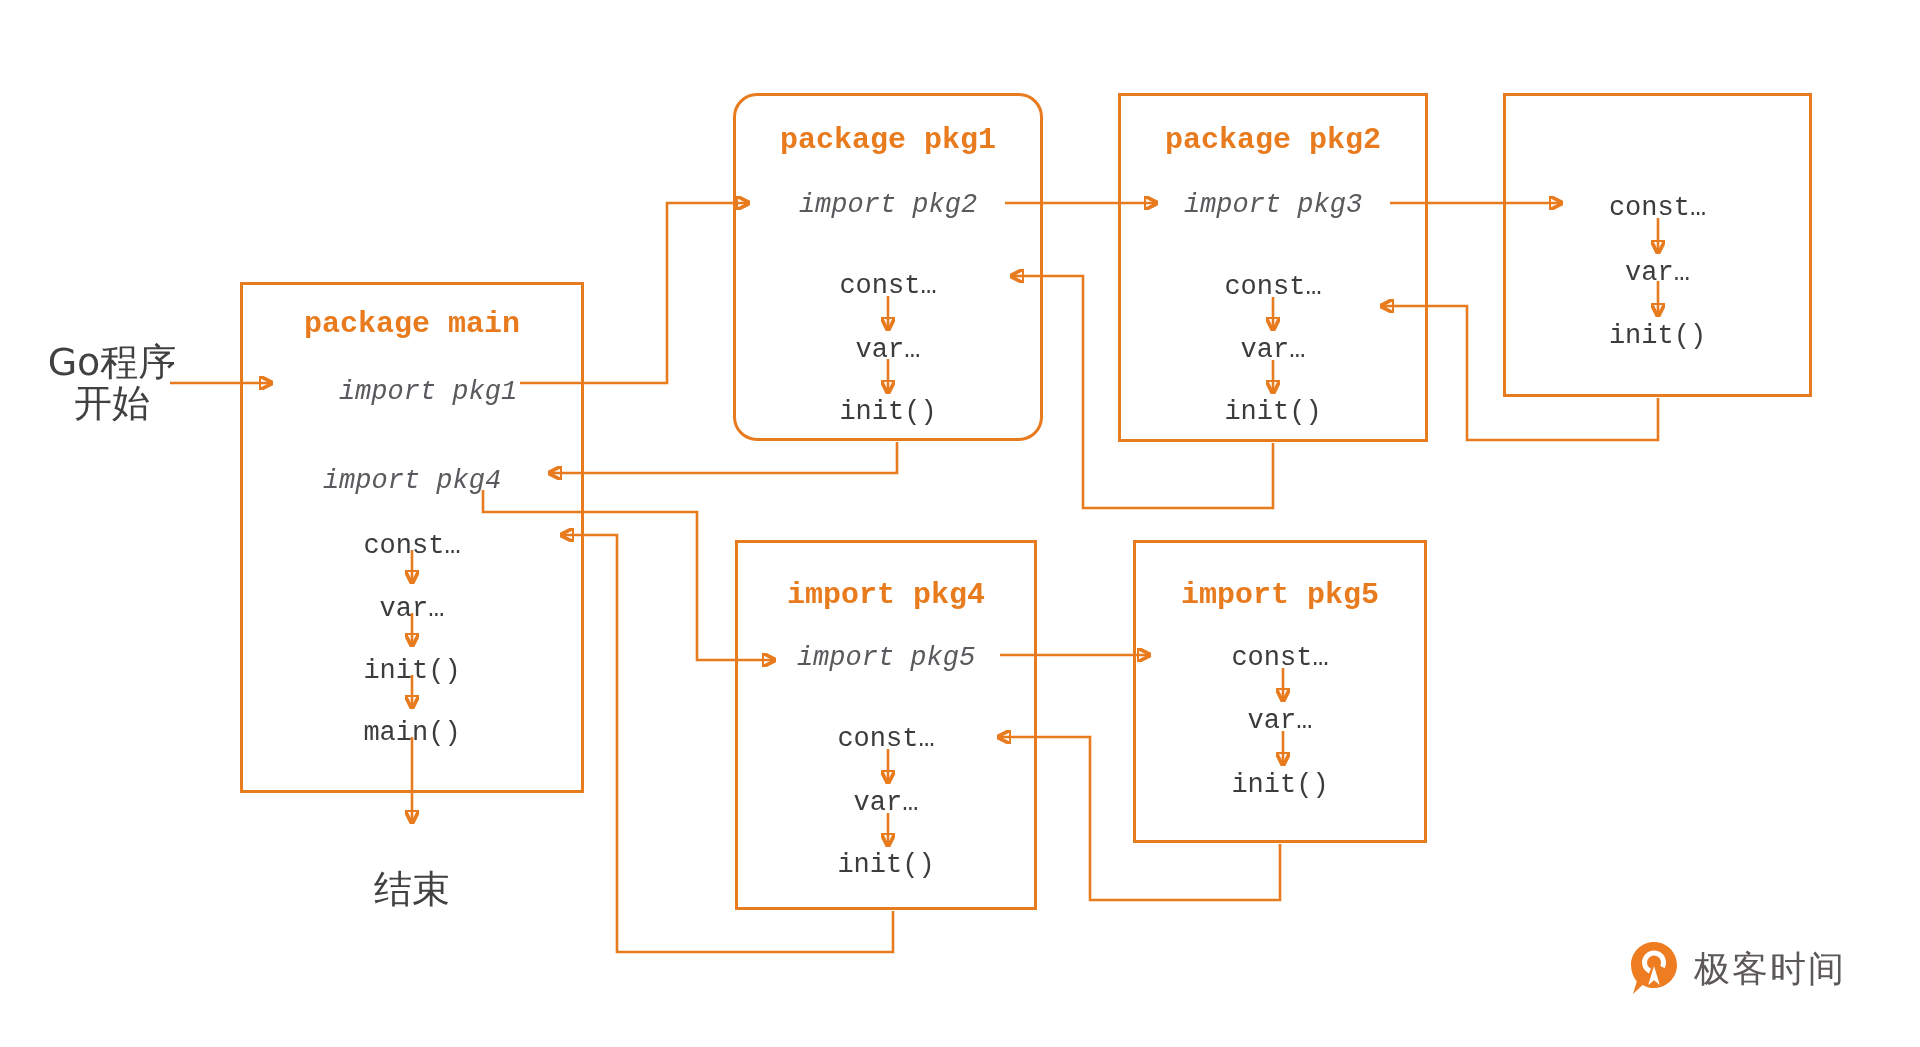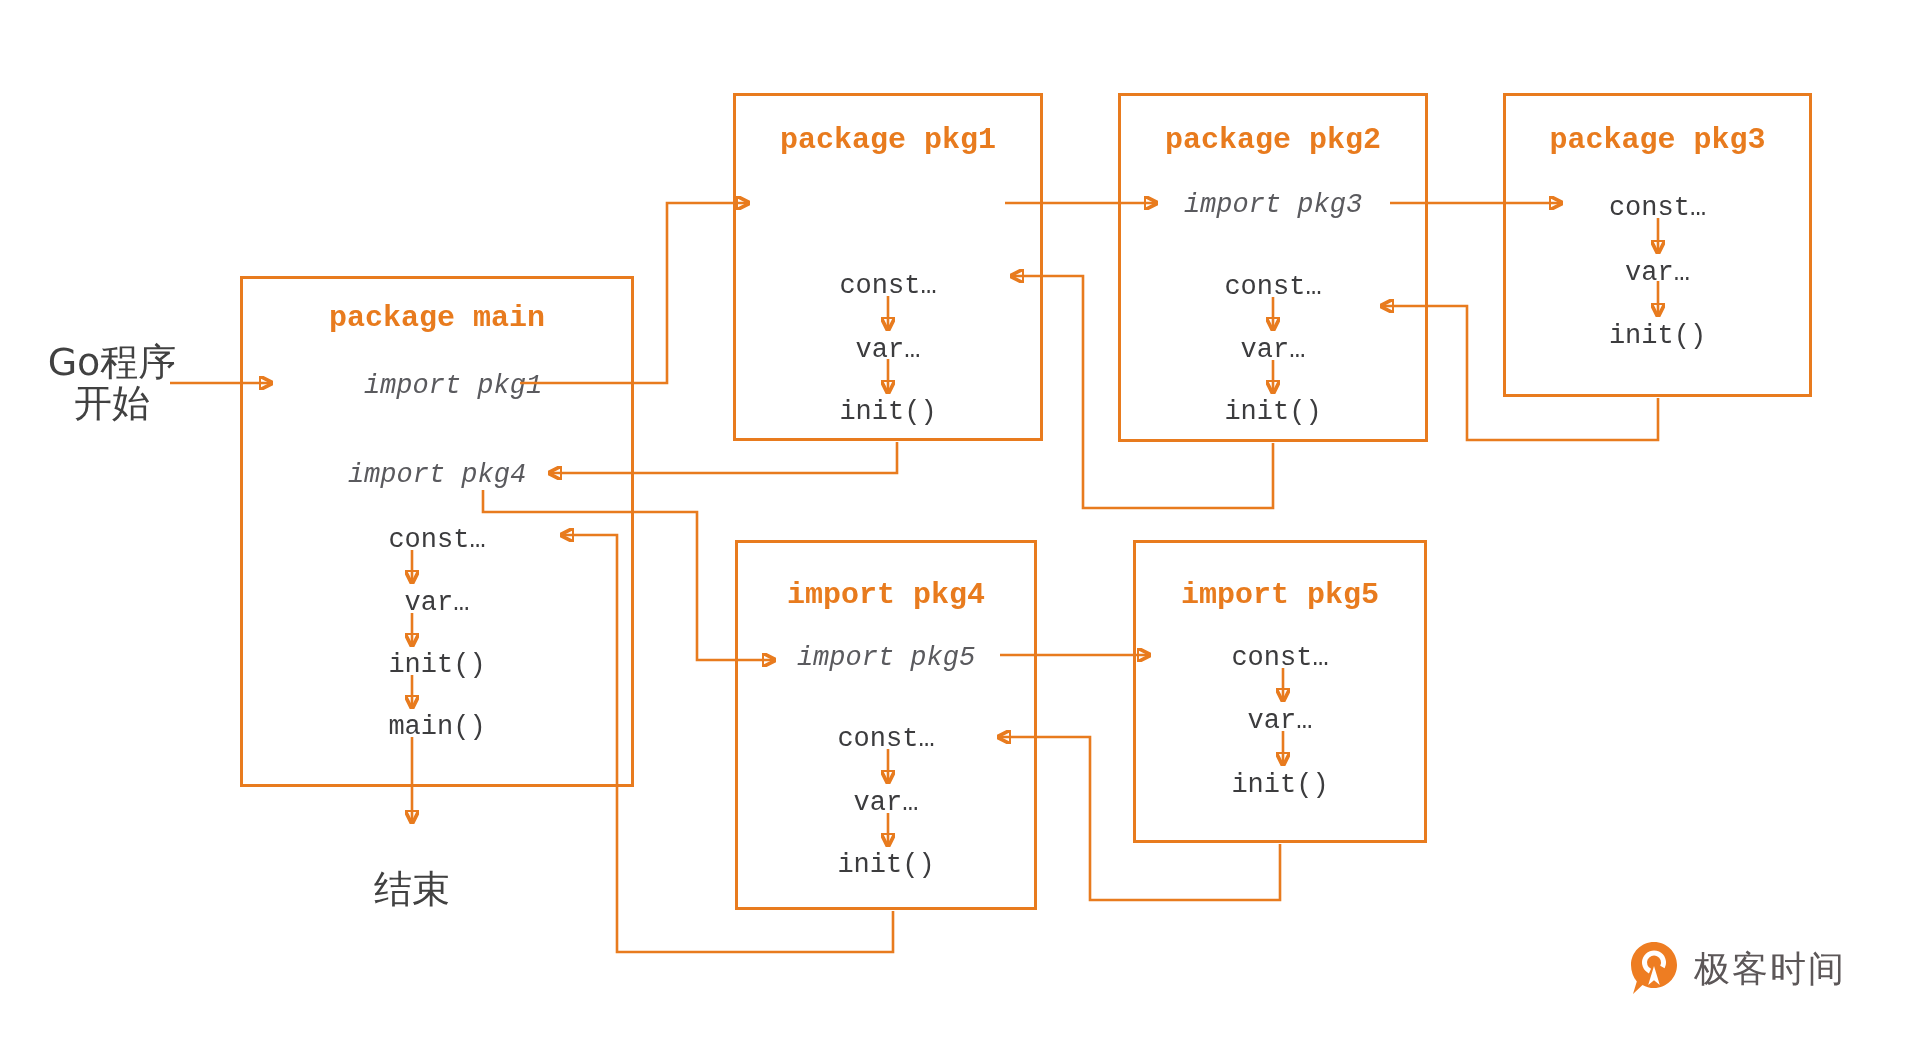--- a/index.html
+++ b/index.html
@@ -44,47 +44,47 @@
 </head>
 <body>
 
 <div class="canvas">
 
   <div class="cjk-label" style="left:12px;top:342px;width:200px;">
     <div>Go程序</div>
     <div>开始</div>
   </div>
 
-  <div class="pkg-box" style="left:240px;top:276px;width:394px;height:511px;">
+  <div class="pkg-box" style="left:240px;top:282px;width:344px;height:511px;">
     <div class="pkg-title" style="top:23px;">package main</div>
     <div class="itm imp" style="top:92px;margin-left:16px;">import pkg1</div>
     <div class="itm imp" style="top:181px;">import pkg4</div>
     <div class="itm" style="top:246px;">const…</div>
     <div class="itm" style="top:309px;">var…</div>
     <div class="itm" style="top:371px;">init()</div>
     <div class="itm" style="top:433px;">main()</div>
   </div>
 
-  <div class="pkg-box" style="left:733px;top:93px;width:310px;height:348px;">
+  <div class="pkg-box" style="left:733px;top:93px;width:310px;height:348px;border-radius:24px;">
     <div class="pkg-title" style="top:28px;">package pkg1</div>
+    <div class="itm imp" style="top:94px;">import pkg2</div>
     <div class="itm" style="top:175px;">const…</div>
     <div class="itm" style="top:239px;">var…</div>
     <div class="itm" style="top:301px;">init()</div>
   </div>
 
   <div class="pkg-box" style="left:1118px;top:93px;width:310px;height:349px;">
     <div class="pkg-title" style="top:28px;">package pkg2</div>
     <div class="itm imp" style="top:94px;">import pkg3</div>
     <div class="itm" style="top:176px;">const…</div>
     <div class="itm" style="top:239px;">var…</div>
     <div class="itm" style="top:301px;">init()</div>
   </div>
 
   <div class="pkg-box" style="left:1503px;top:93px;width:309px;height:304px;">
-    <div class="pkg-title" style="top:28px;">package pkg3</div>
     <div class="itm" style="top:97px;">const…</div>
     <div class="itm" style="top:162px;">var…</div>
     <div class="itm" style="top:225px;">init()</div>
   </div>
 
   <div class="pkg-box" style="left:735px;top:540px;width:302px;height:370px;">
     <div class="pkg-title" style="top:36px;">import pkg4</div>
     <div class="itm imp" style="top:100px;">import pkg5</div>
     <div class="itm" style="top:181px;">const…</div>
     <div class="itm" style="top:245px;">var…</div>

